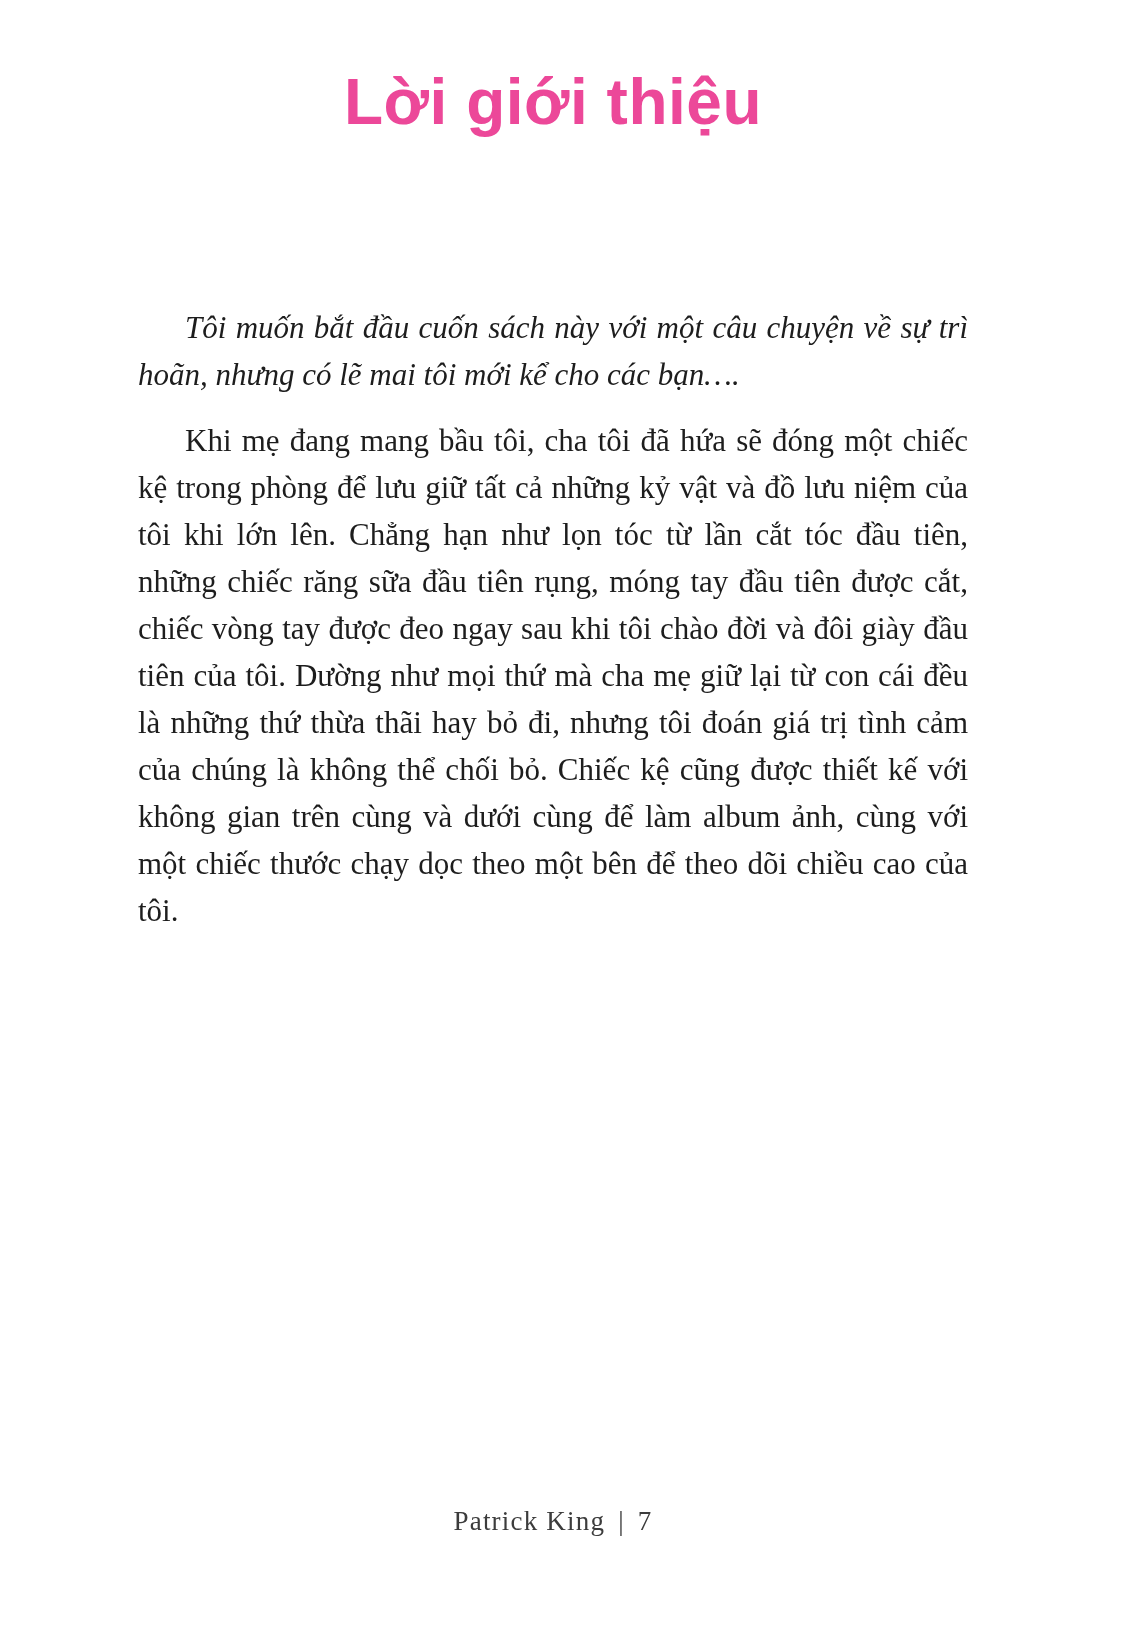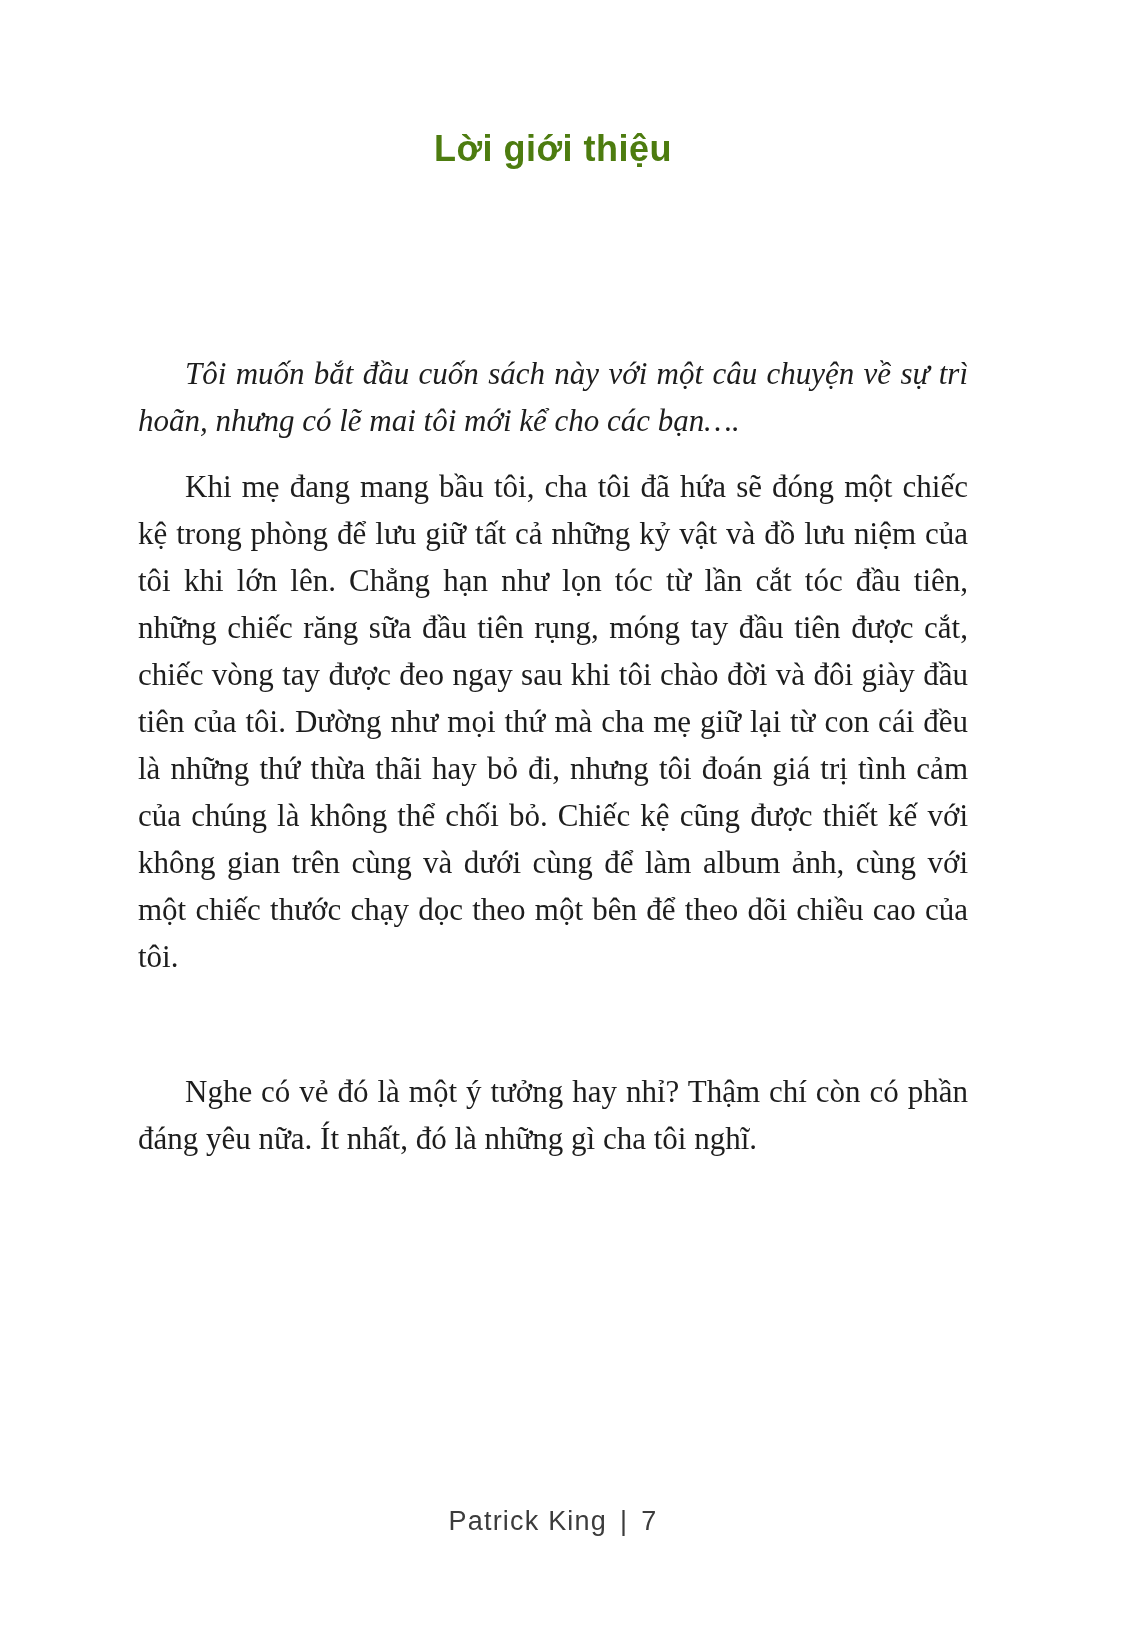--- a/index.html
+++ b/index.html
@@ -18,26 +18,26 @@
   }
   .content {
     position: absolute;
     left: 138px;
     top: 0;
     width: 830px;
   }
   .title {
     font-family: "Liberation Sans", "DejaVu Sans", sans-serif;
     font-weight: 700;
-    font-size: 36px;
+    font-size: 64px;
     line-height: 63px;
     letter-spacing: 0.5px;
     text-align: center;
-    color: #4d7c0f;
-    margin: 117px 0 0 0;
+    color: #ec4899;
+    margin: 71px 0 0 0;
   }
   .body-text {
     margin-top: 170px;
     font-size: 31px;
     line-height: 47px;
     text-align: justify;
   }
   .body-text p {
     margin: 12px 0 19px 0;
     text-indent: 47px;
@@ -47,21 +47,21 @@
   }
   p.scene-break {
     margin-top: 88px;
   }
   .footer {
     position: absolute;
     top: 1506px;
     left: 138px;
     width: 830px;
     text-align: center;
-    font-family: Liberation Sans, sans-serif;
+    font-family: Liberation Serif, serif;
     font-size: 27px;
     font-weight: 400;
     letter-spacing: 1.2px;
     color: #3c3c3c;
     white-space: nowrap;
   }
   .footer .sep {
     display: inline-block;
     margin: 0 13px;
     color: #3c3c3c;
@@ -74,21 +74,20 @@
   <div class="content">
 
     <h1 class="title">Lời giới thiệu</h1>
 
     <div class="body-text">
 
       <p class="intro-italic">Tôi muốn bắt đầu cuốn sách này với một câu chuyện về sự trì hoãn, nhưng có lẽ mai tôi mới kể cho các bạn….</p>
 
       <p>Khi mẹ đang mang bầu tôi, cha tôi đã hứa sẽ đóng một chiếc kệ trong phòng để lưu giữ tất cả những kỷ vật và đồ lưu niệm của tôi khi lớn lên. Chẳng hạn như lọn tóc từ lần cắt tóc đầu tiên, những chiếc răng sữa đầu tiên rụng, móng tay đầu tiên được cắt, chiếc vòng tay được đeo ngay sau khi tôi chào đời và đôi giày đầu tiên của tôi. Dường như mọi thứ mà cha mẹ giữ lại từ con cái đều là những thứ thừa thãi hay bỏ đi, nhưng tôi đoán giá trị tình cảm của chúng là không thể chối bỏ. Chiếc kệ cũng được thiết kế với không gian trên cùng và dưới cùng để làm album ảnh, cùng với một chiếc thước chạy dọc theo một bên để theo dõi chiều cao của tôi.</p>
 
-      <p class="scene-break">Nghe có vẻ đó là một ý tưởng hay nhỉ? Thậm chí còn có phần đáng yêu nữa. Ít nhất, đó là những gì cha tôi nghĩ.</p>
 
 
     </div>
   </div>
 
   <div class="footer">
     <span>Patrick King</span><span class="sep">|</span><span>7</span>
   </div>
 </div>
 

